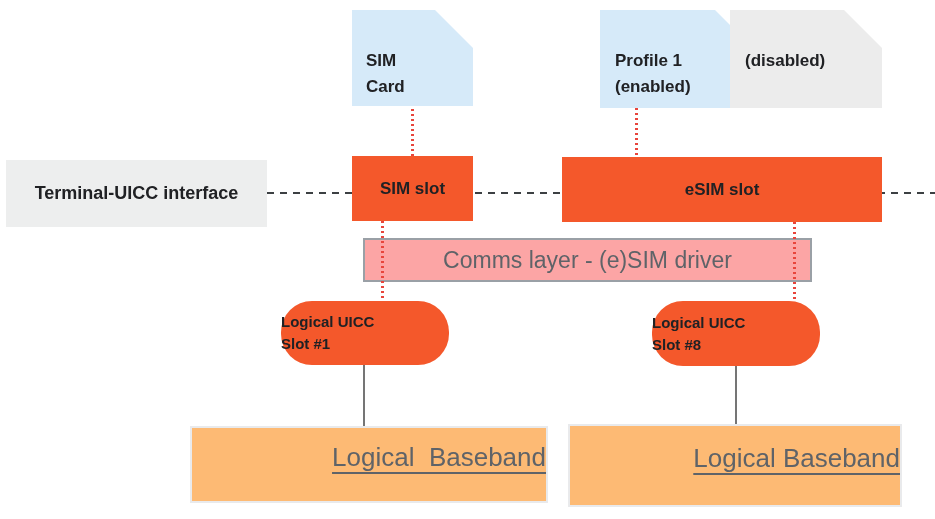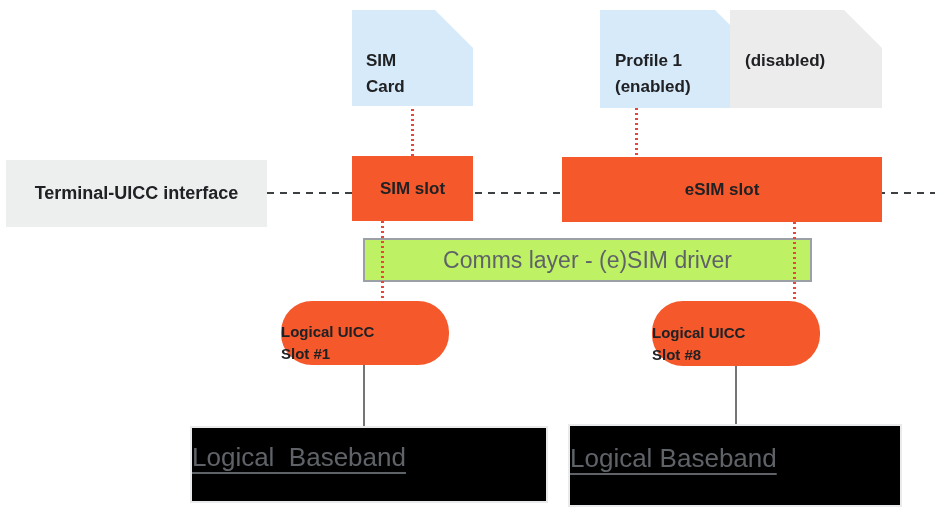--- a/index.html
+++ b/index.html
@@ -39,55 +39,55 @@
     z-index: 1;
   }
   .uicc {
     background: var(--orange, #F4582B);
     color: var(--text-dark, #202124);
     font-weight: bold;
     font-size: 15px;
     line-height: 22px;
     display: flex;
     flex-direction: column;
-    justify-content: flex-end;
+    justify-content: center;
     z-index: 1;
     border-radius: 31px;
   }
 
   .terminal {
     background: #EDEEEE;
     color: var(--text-dark, #202124);
     font-weight: bold;
     font-size: 18px;
     display: flex;
     align-items: center;
     justify-content: center;
     z-index: 1;
   }
 
   .comms {
-    background: #bef264;
+    background: #fca5a5;
     border: 2px solid #9AA0A6;
     color: var(--text-gray, #5F6368);
     font-size: 23px;
     display: flex;
     align-items: center;
     justify-content: center;
     z-index: 2;
   }
 
   .baseband {
-    background: #000000;
+    background: #fdba74;
     border: 2px solid #E9EAEC;
     color: var(--text-gray, #5F6368);
     font-size: 26px;
     display: flex;
     align-items: center;
-    justify-content: flex-start;
+    justify-content: flex-end;
     padding-bottom: 14px;
     z-index: 1;
   }
   .baseband .bb-label {
     text-decoration: underline;
     text-underline-offset: 6px;
     text-decoration-thickness: 2px;
     white-space: pre;
   }
 

